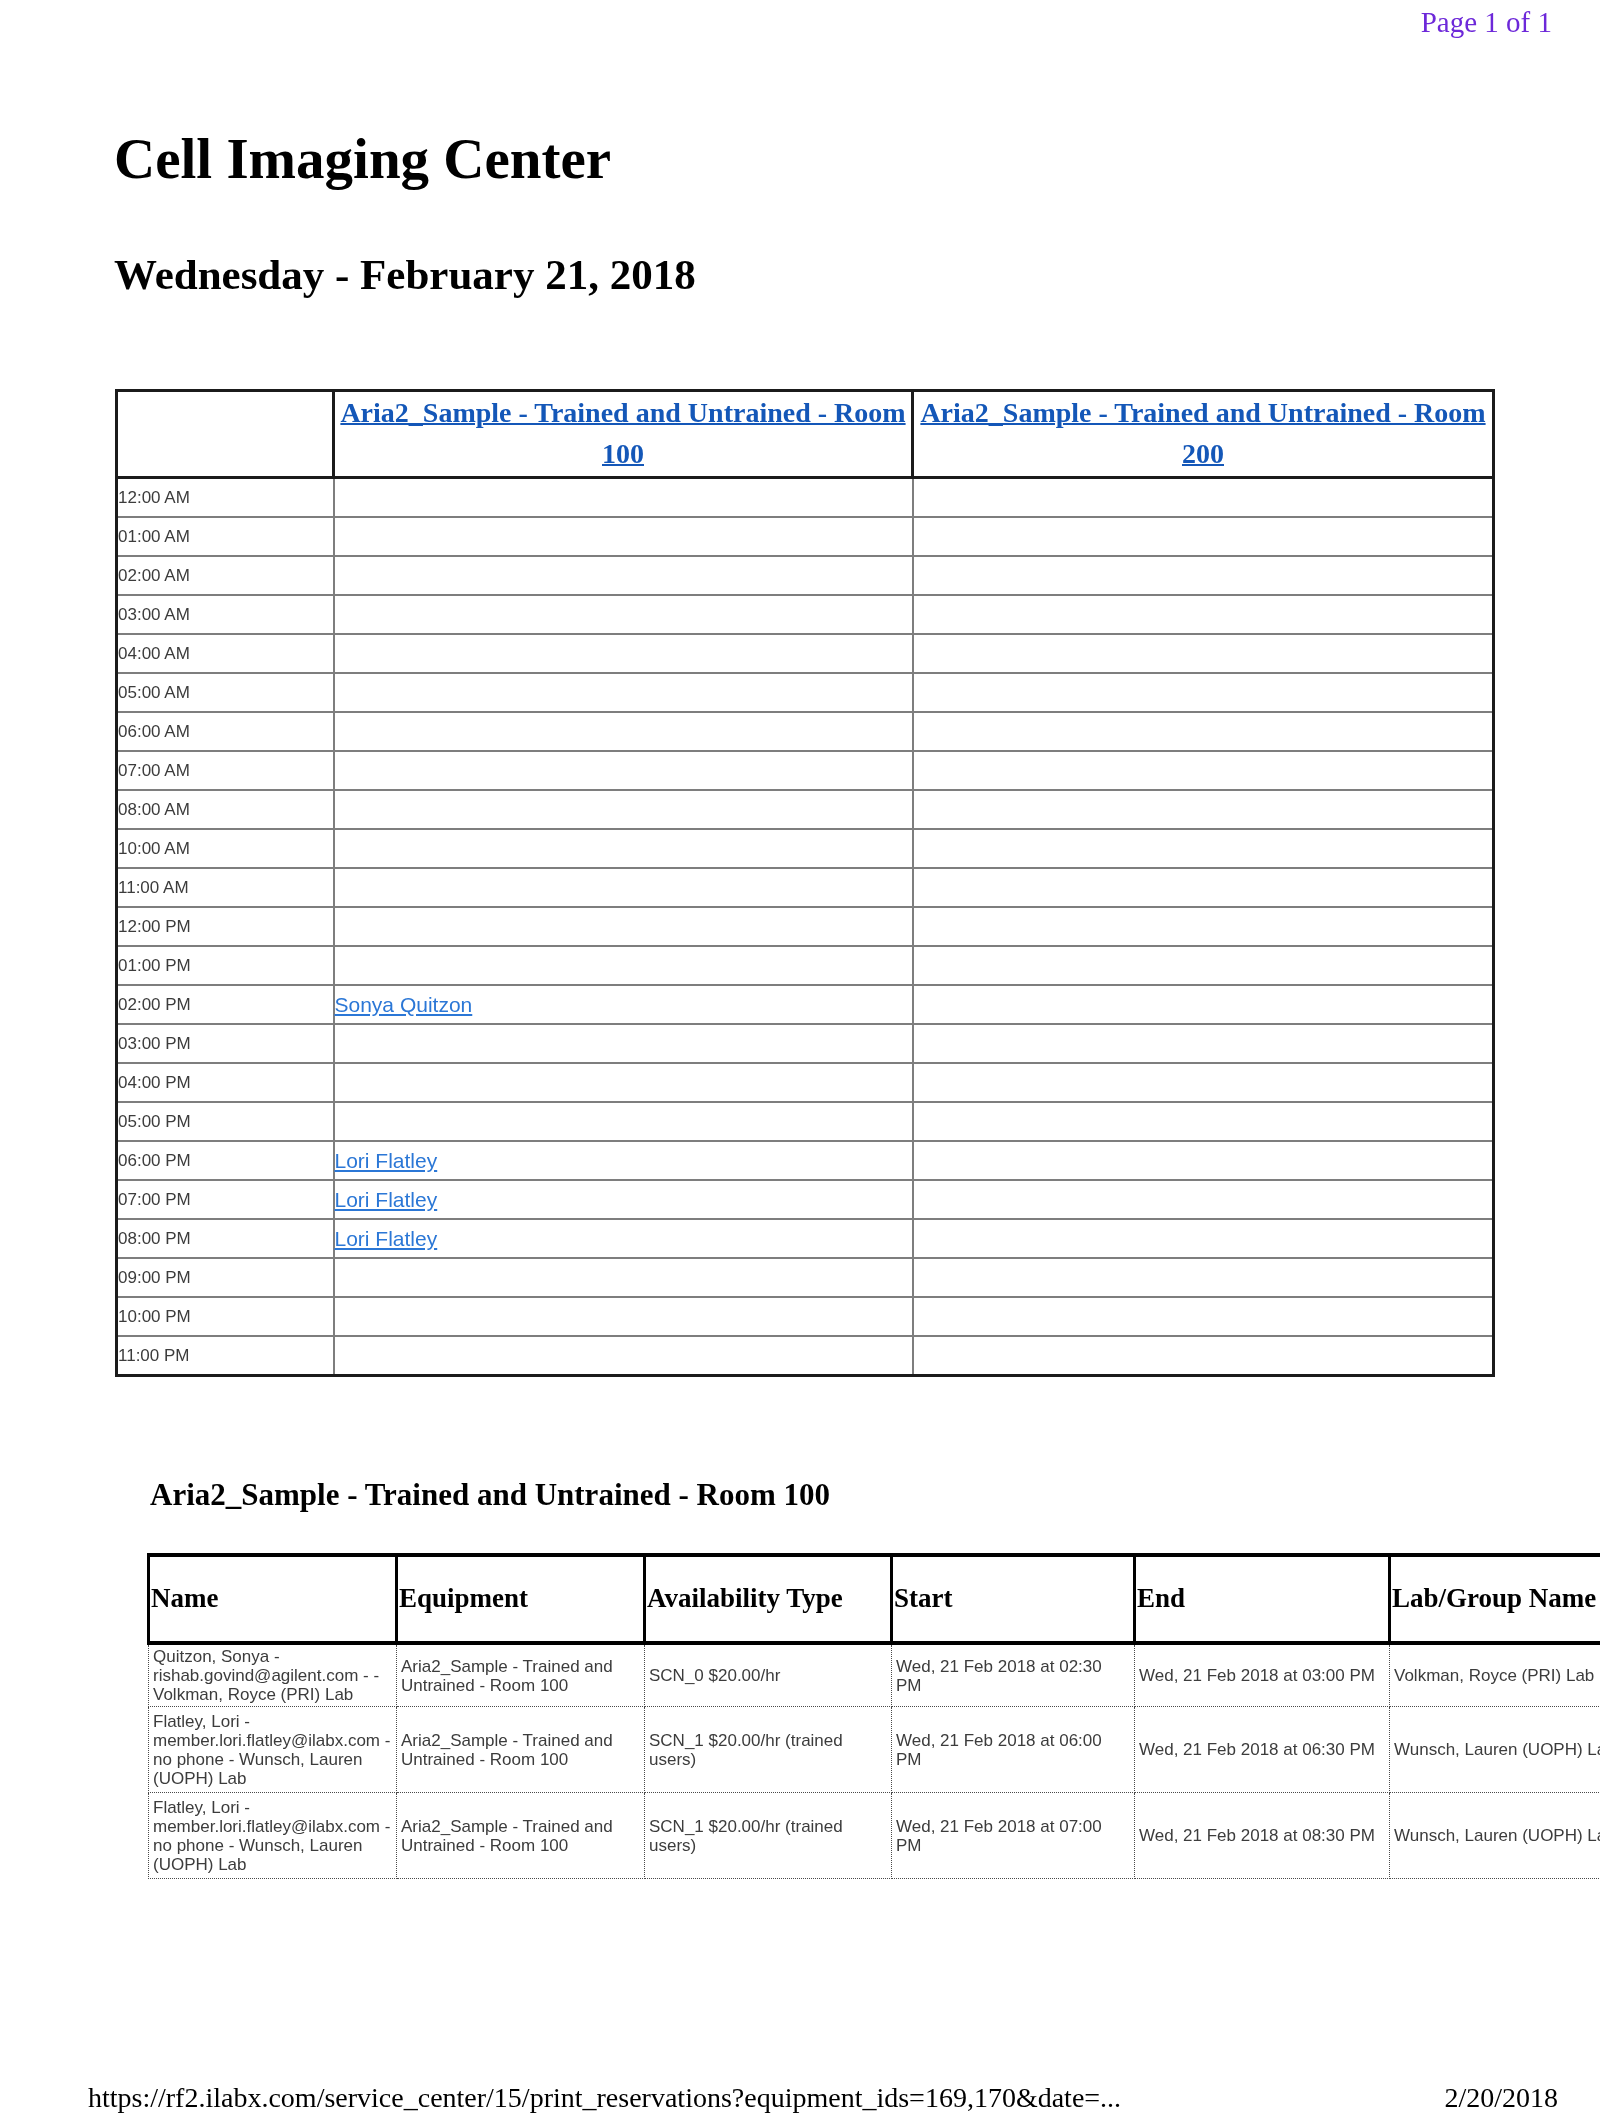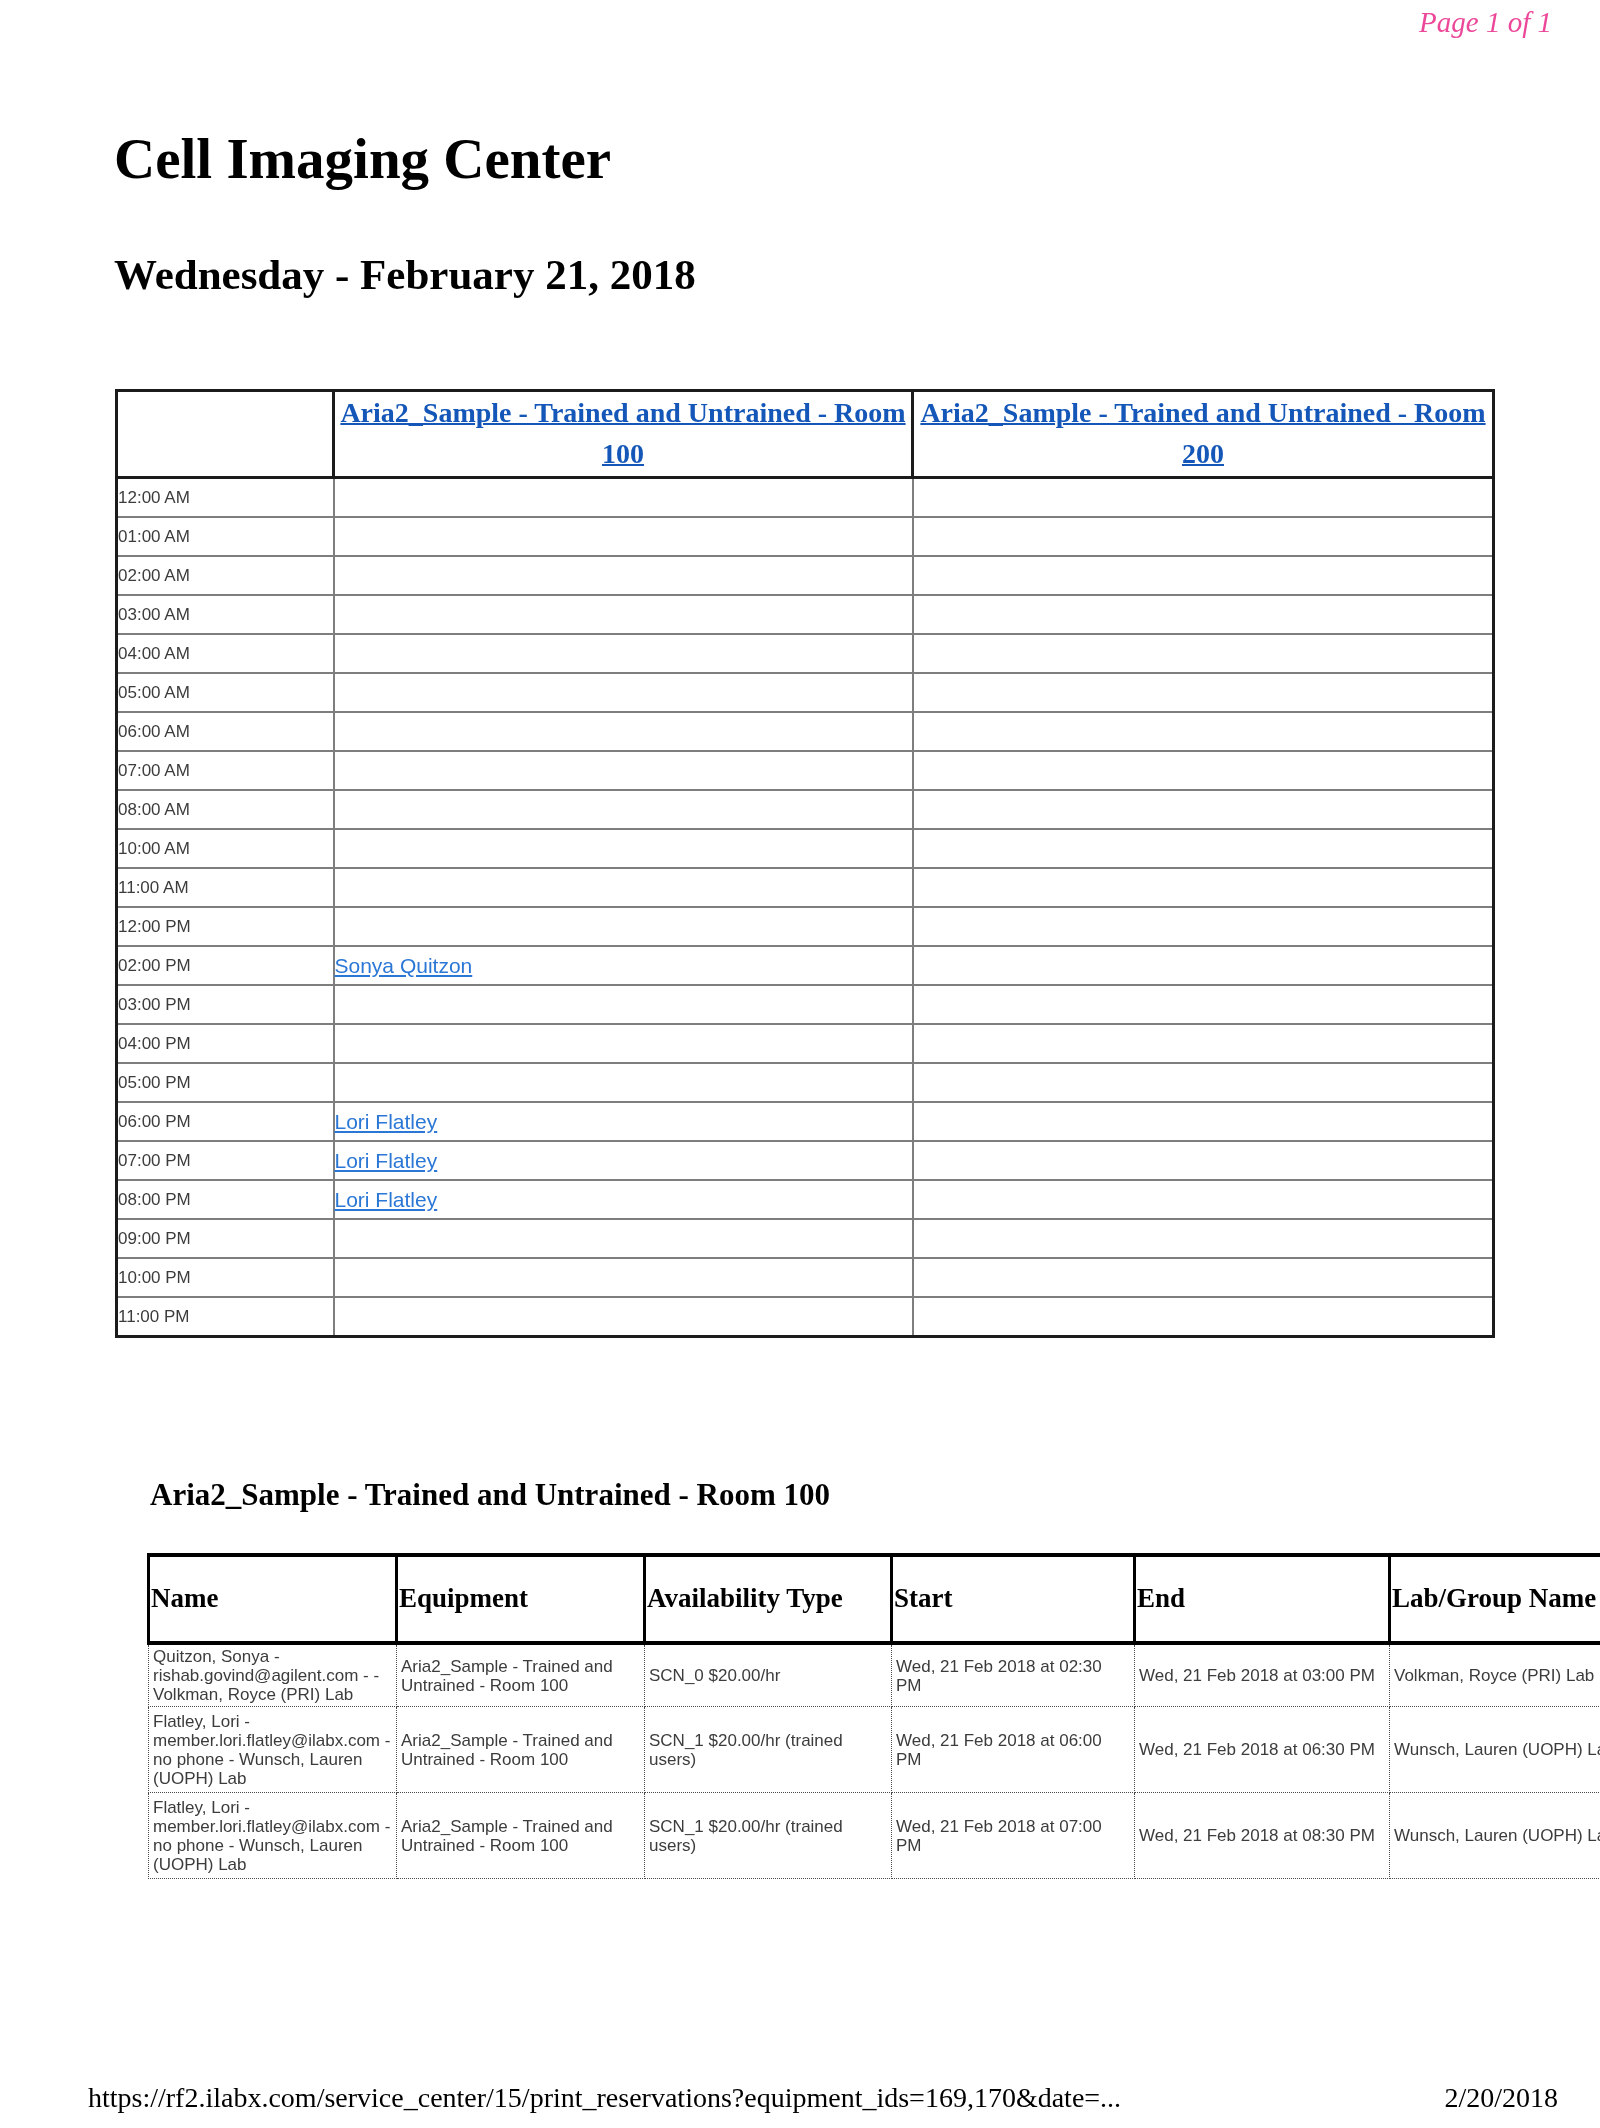--- a/index.html
+++ b/index.html
@@ -4,21 +4,21 @@
 <style>
   html,body{margin:0;padding:0;}
   body{
     width:1600px;height:2128px;position:relative;overflow:hidden;
     background:#ffffff;color:#000;
     font-family:"Liberation Serif", serif;
   }
   
   .page-indicator{
     position:absolute;top:6px;right:48px;
-    font-size:29px;color:#ec4899;font-style:italic;
+    font-size:29px;color:#6d28d9;
   }
   .main-title{
     position:absolute;top:126px;left:114px;margin:0;
     font-size:57px;font-weight:bold;letter-spacing:0px;
   }
   .date-heading{
     position:absolute;top:250px;left:114px;margin:0;
     font-size:43px;font-weight:bold;
   }
   
@@ -162,20 +162,25 @@
           <td class="time-cell">11:00 AM</td>
           <td class="slot-cell"></td>
           <td class="slot-cell"></td>
         </tr>
         <tr>
           <td class="time-cell">12:00 PM</td>
           <td class="slot-cell"></td>
           <td class="slot-cell"></td>
         </tr>
         <tr>
+          <td class="time-cell">01:00 PM</td>
+          <td class="slot-cell"></td>
+          <td class="slot-cell"></td>
+        </tr>
+        <tr>
           <td class="time-cell">02:00 PM</td>
           <td class="slot-cell"><a href="#" class="cell-link">Sonya Quitzon</a></td>
           <td class="slot-cell"></td>
         </tr>
         <tr>
           <td class="time-cell">03:00 PM</td>
           <td class="slot-cell"></td>
           <td class="slot-cell"></td>
         </tr>
         <tr>

